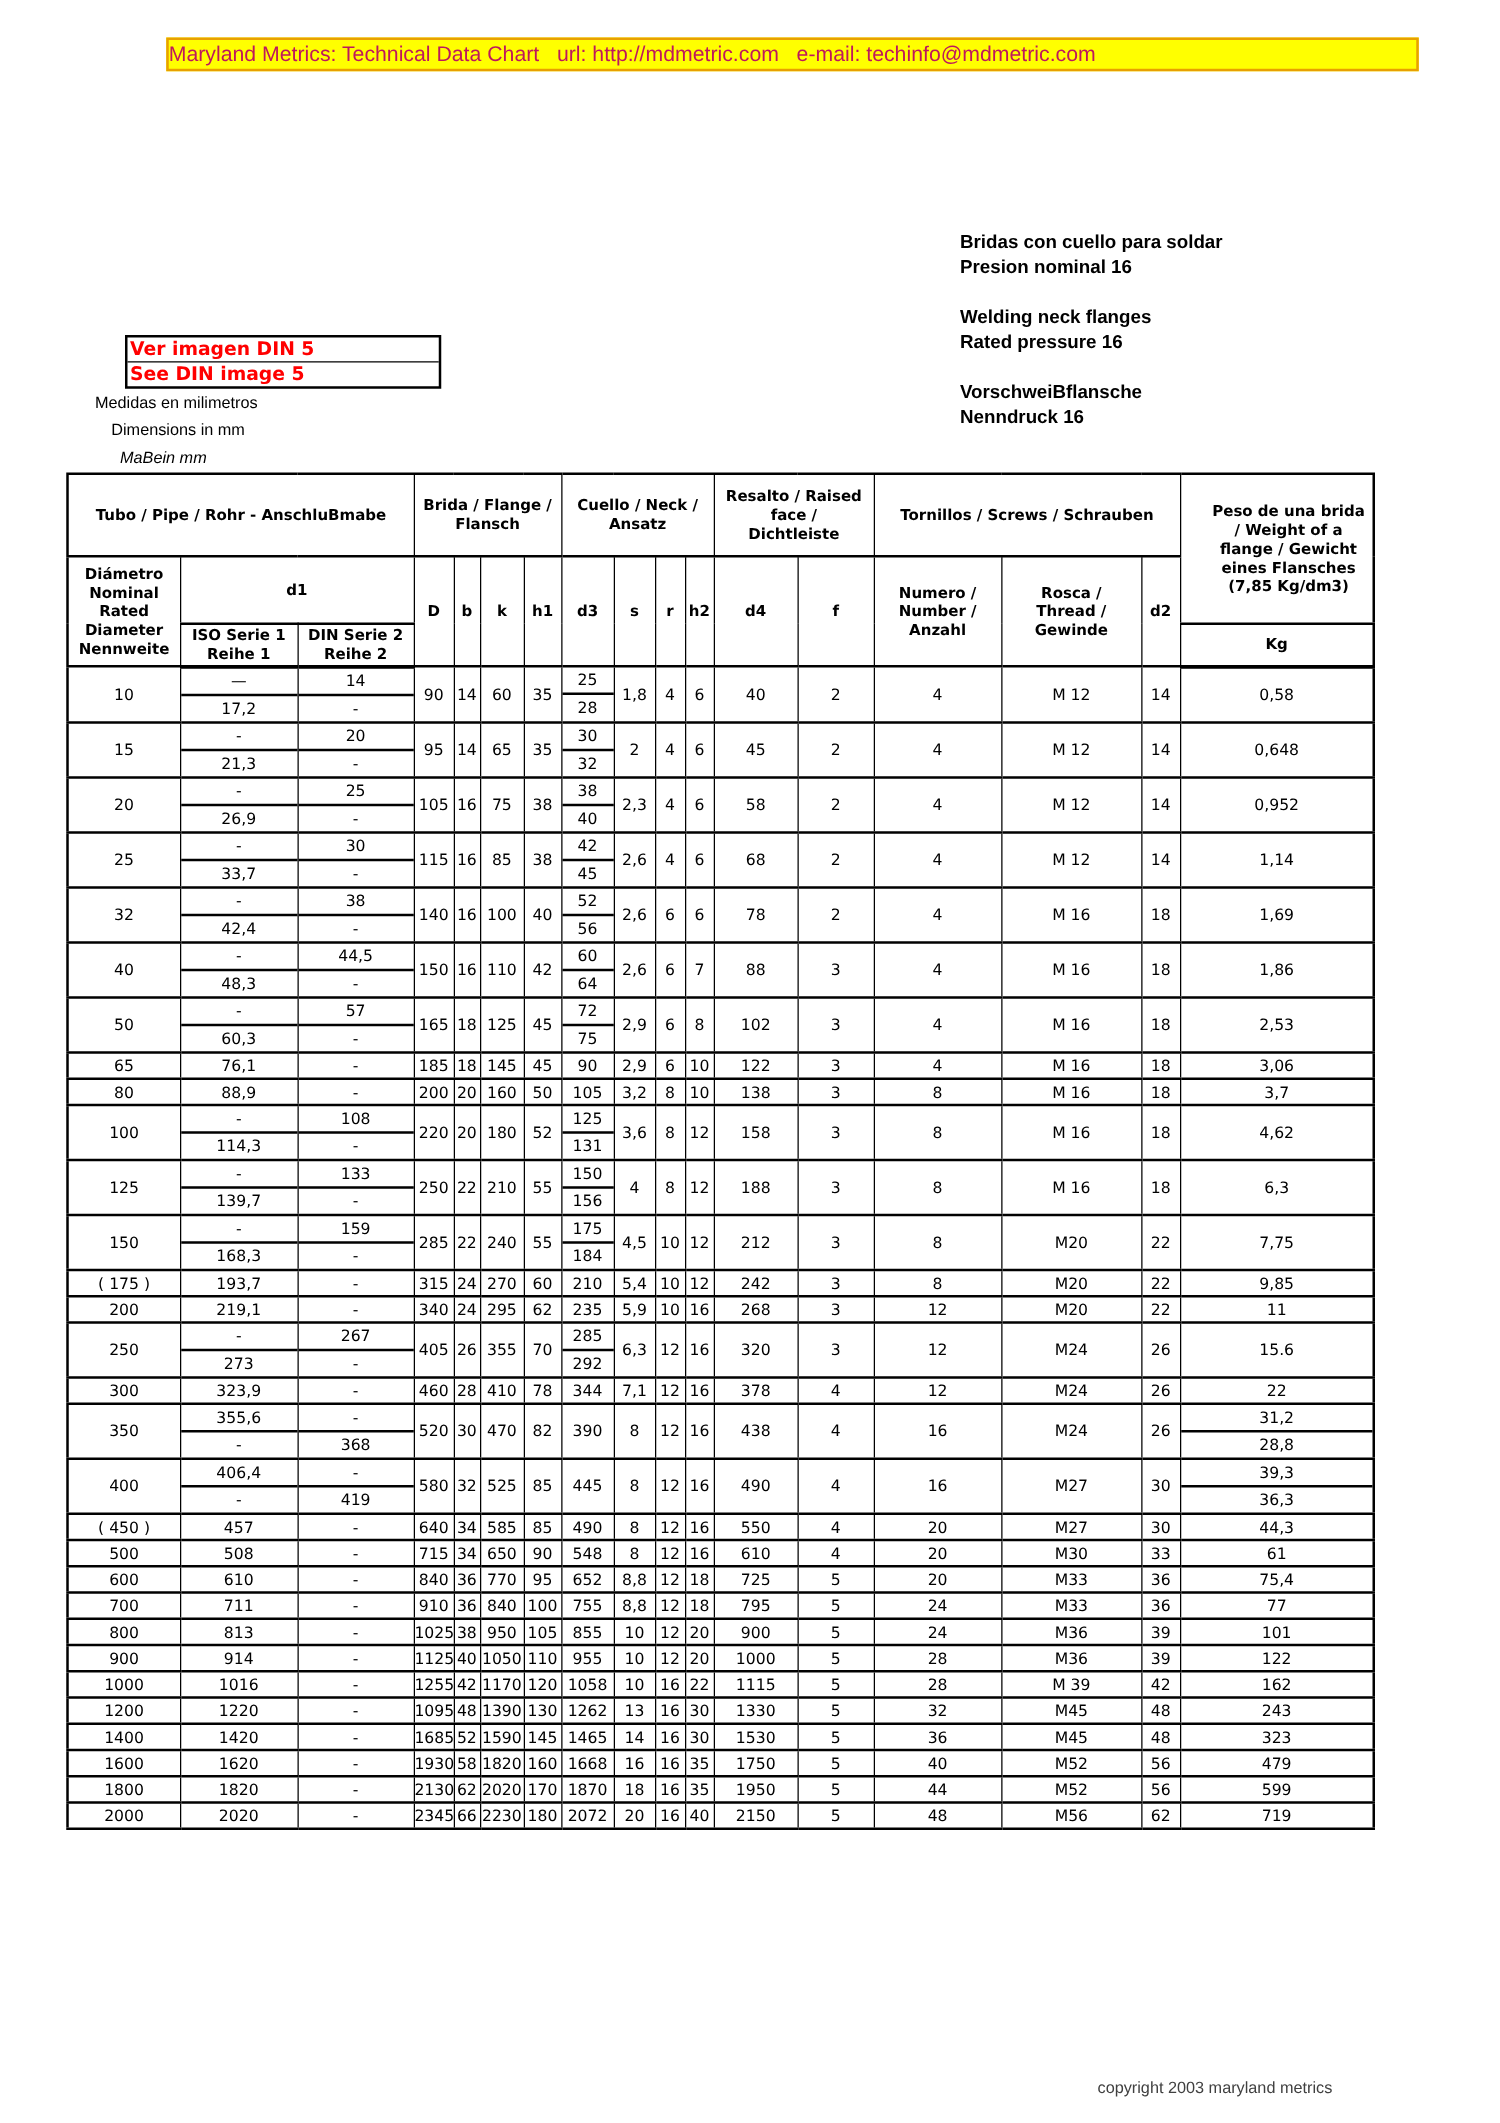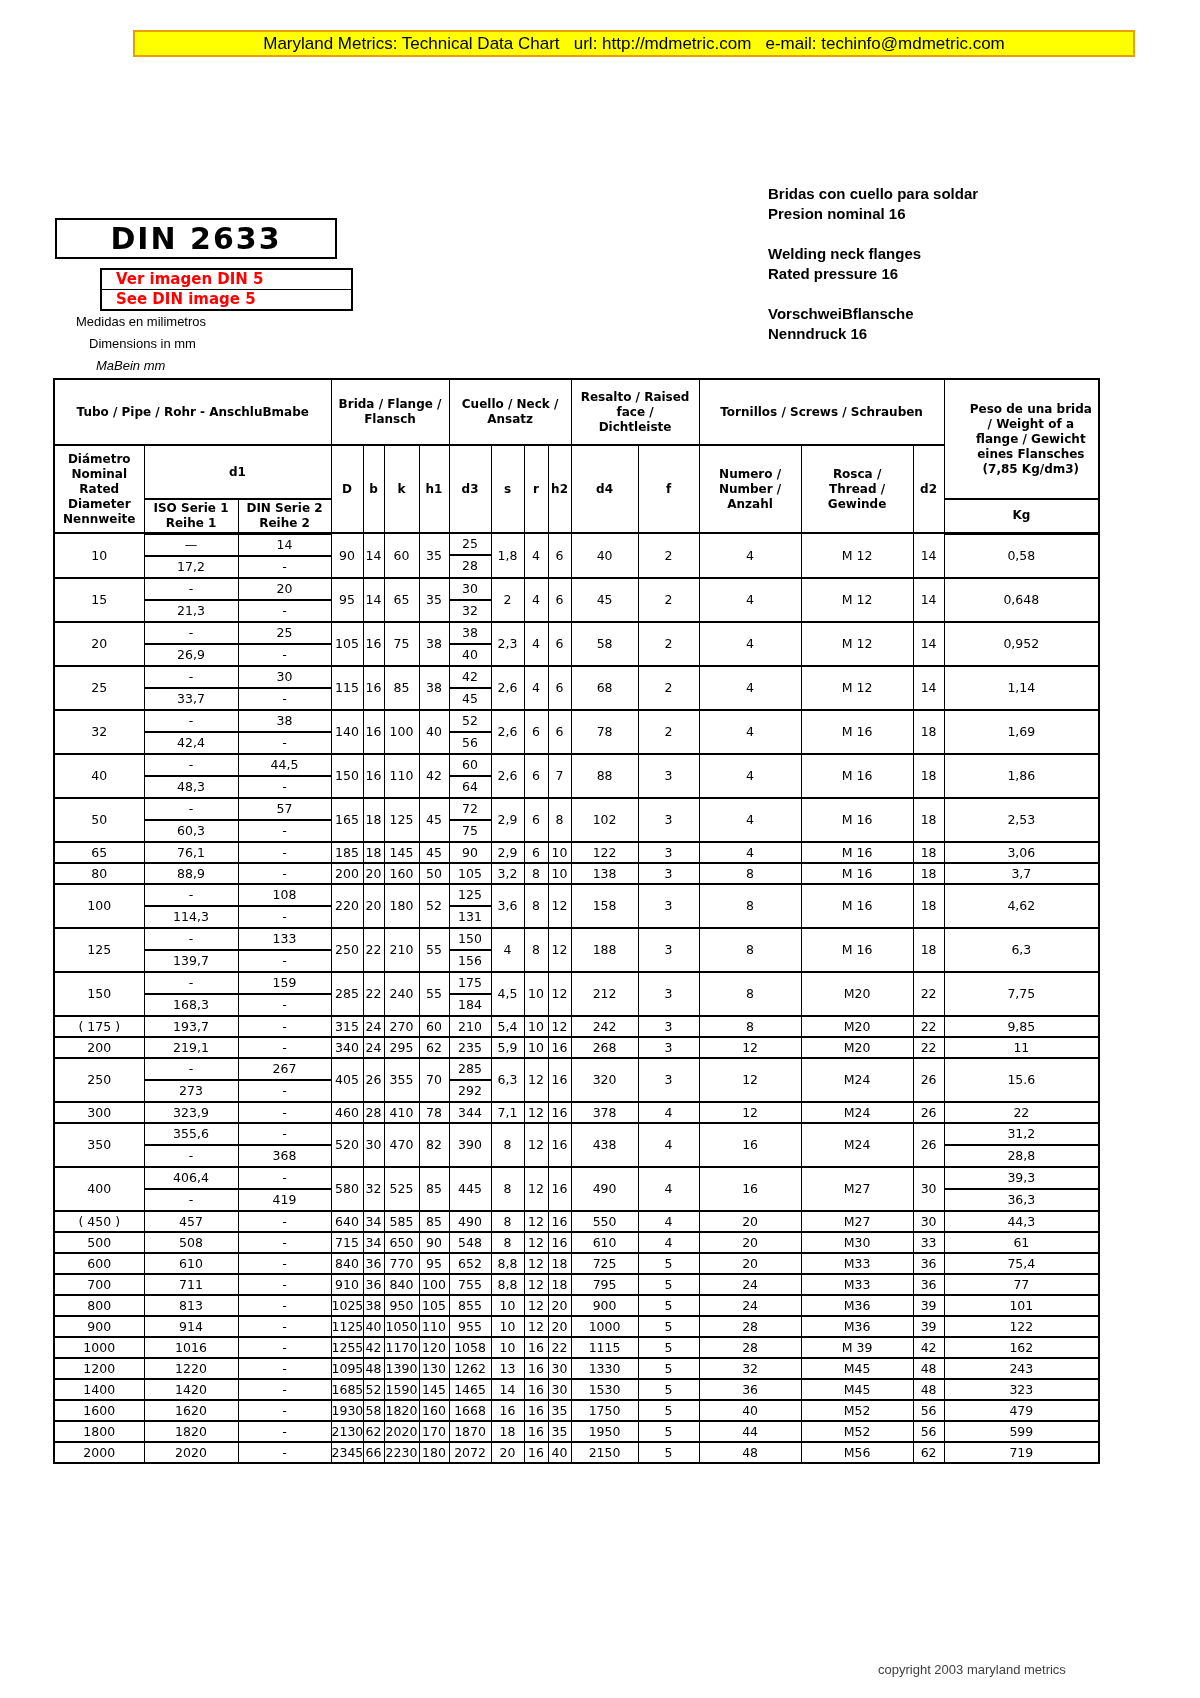--- a/index.html
+++ b/index.html
@@ -1,28 +1,28 @@
 <!DOCTYPE html>
 <html><head>
 <meta charset="utf-8">
 <style>
   html,body{margin:0;padding:0;background:#fff;}
   .page{position:relative;width:1200px;height:1698px;background:#ffffff;overflow:hidden;
         font-family:"Liberation Sans",sans-serif;color:#000;}
 
   .banner{position:absolute;left:133px;top:30px;width:1002px;height:27px;box-sizing:border-box;
-          background:#ffff00;border:2px solid #e8a000;text-align:center;
-          font-size:17px;line-height:23px;white-space:pre;color:#000000;}
+          background:#ffff00;border:2px solid #e8a000;
+          font-size:17px;line-height:23px;white-space:pre;color:#be185d;}
 
   .din-box{position:absolute;left:55px;top:218px;width:282px;height:41px;box-sizing:border-box;
            border:2px solid #000;display:flex;align-items:center;justify-content:center;
            font-family:"DejaVu Sans",sans-serif;font-weight:bold;font-size:30px;letter-spacing:2px;}
 
   .see-box{position:absolute;left:100px;top:268px;width:253px;box-sizing:border-box;border:2px solid #000;}
-  .see-box .row{height:19px;line-height:19px;padding-left:14px;color:#ff0000;font-weight:bold;
+  .see-box .row{height:19px;line-height:19px;padding-left:2px;color:#ff0000;font-weight:bold;
                 font-size:15px;font-family:"DejaVu Sans",sans-serif;}
   .see-box .row:first-child{border-bottom:1px solid #000;}
 
   .unit{position:absolute;font-size:13px;}
   .unit1{left:76px;top:314px;}
   .unit2{left:89px;top:336px;}
   .unit3{left:96px;top:358px;font-style:italic;}
 
   .desc{position:absolute;left:768px;top:184px;font-family:Liberation Sans, sans-serif;
         font-weight:bold;font-size:15px;line-height:20px;}
@@ -45,23 +45,20 @@
 
   .footer{position:absolute;left:878px;top:1662px;font-size:13px;color:#404040;}
 </style>
 </head>
 <body>
 
 <div class="page">
 
   <div class="banner">Maryland Metrics: Technical Data Chart   url: http://mdmetric.com   e-mail: techinfo@mdmetric.com</div>
 
-  <div class="din-box">
-    <span>DIN 2633</span>
-  </div>
 
   <div class="see-box">
     <div class="row">Ver imagen DIN 5</div>
     <div class="row">See DIN image 5</div>
   </div>
 
   <div class="unit unit1">Medidas en milimetros</div>
   <div class="unit unit2">Dimensions in mm</div>
   <div class="unit unit3">MaBein mm</div>
 

